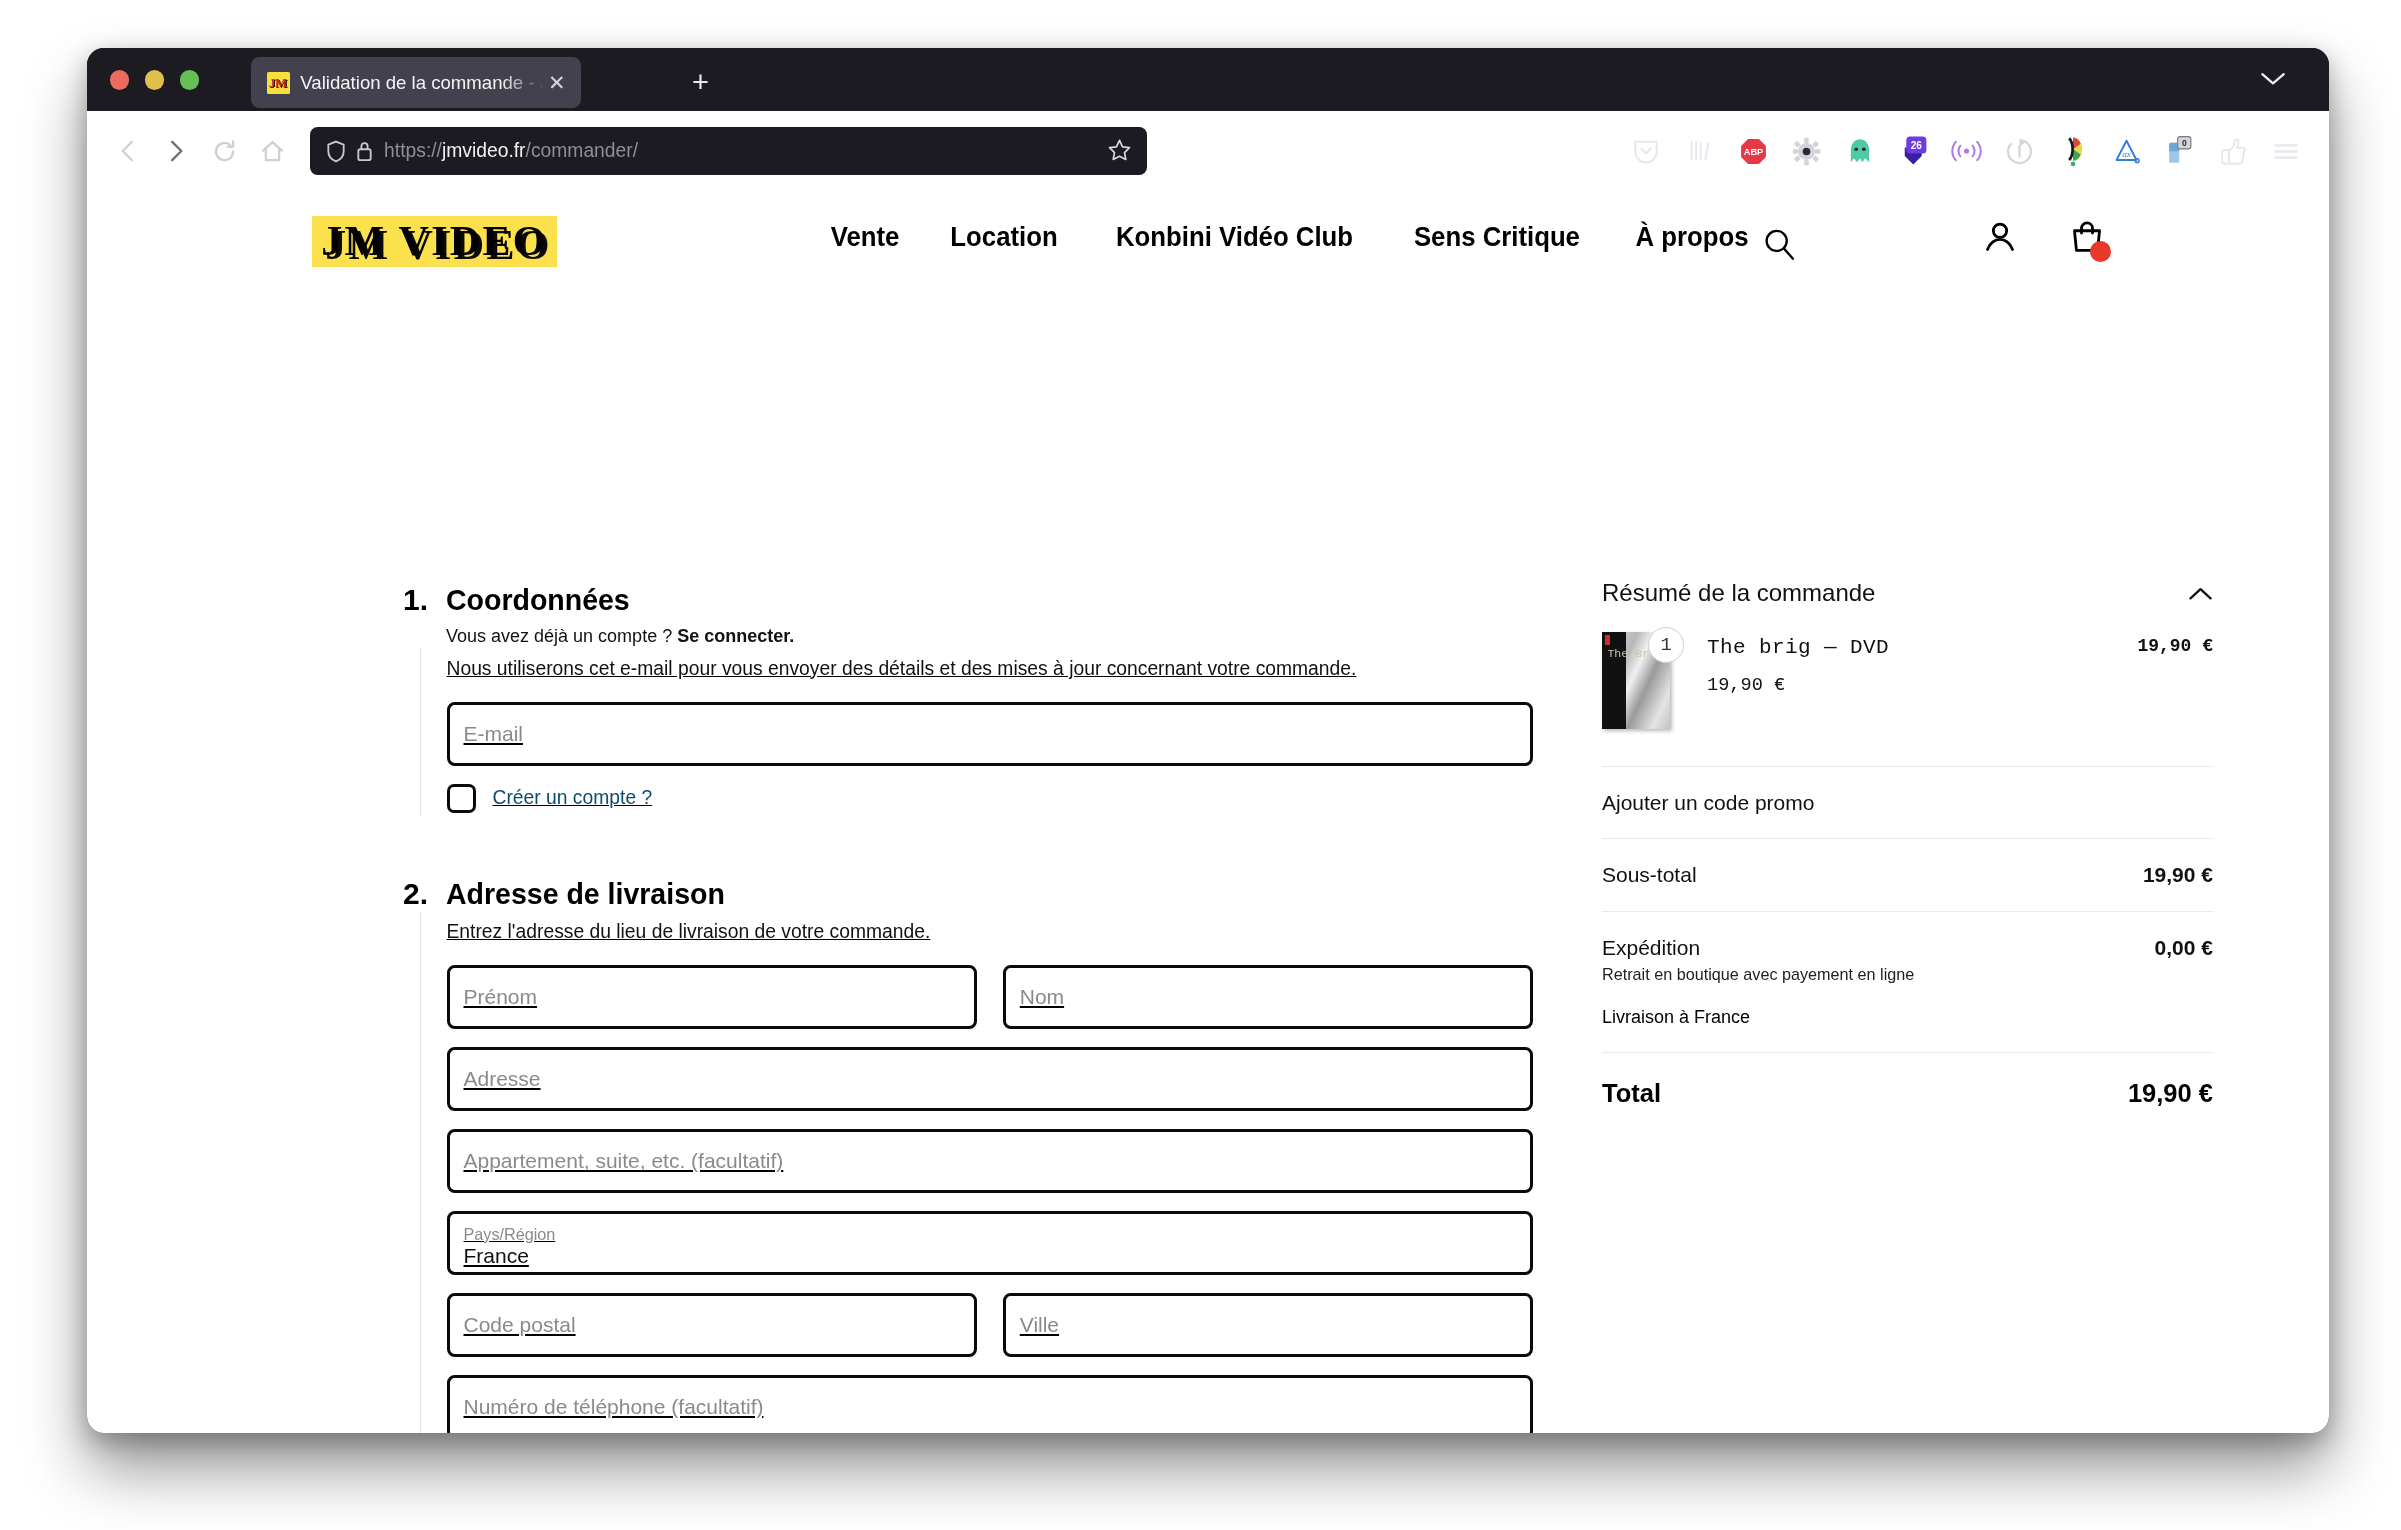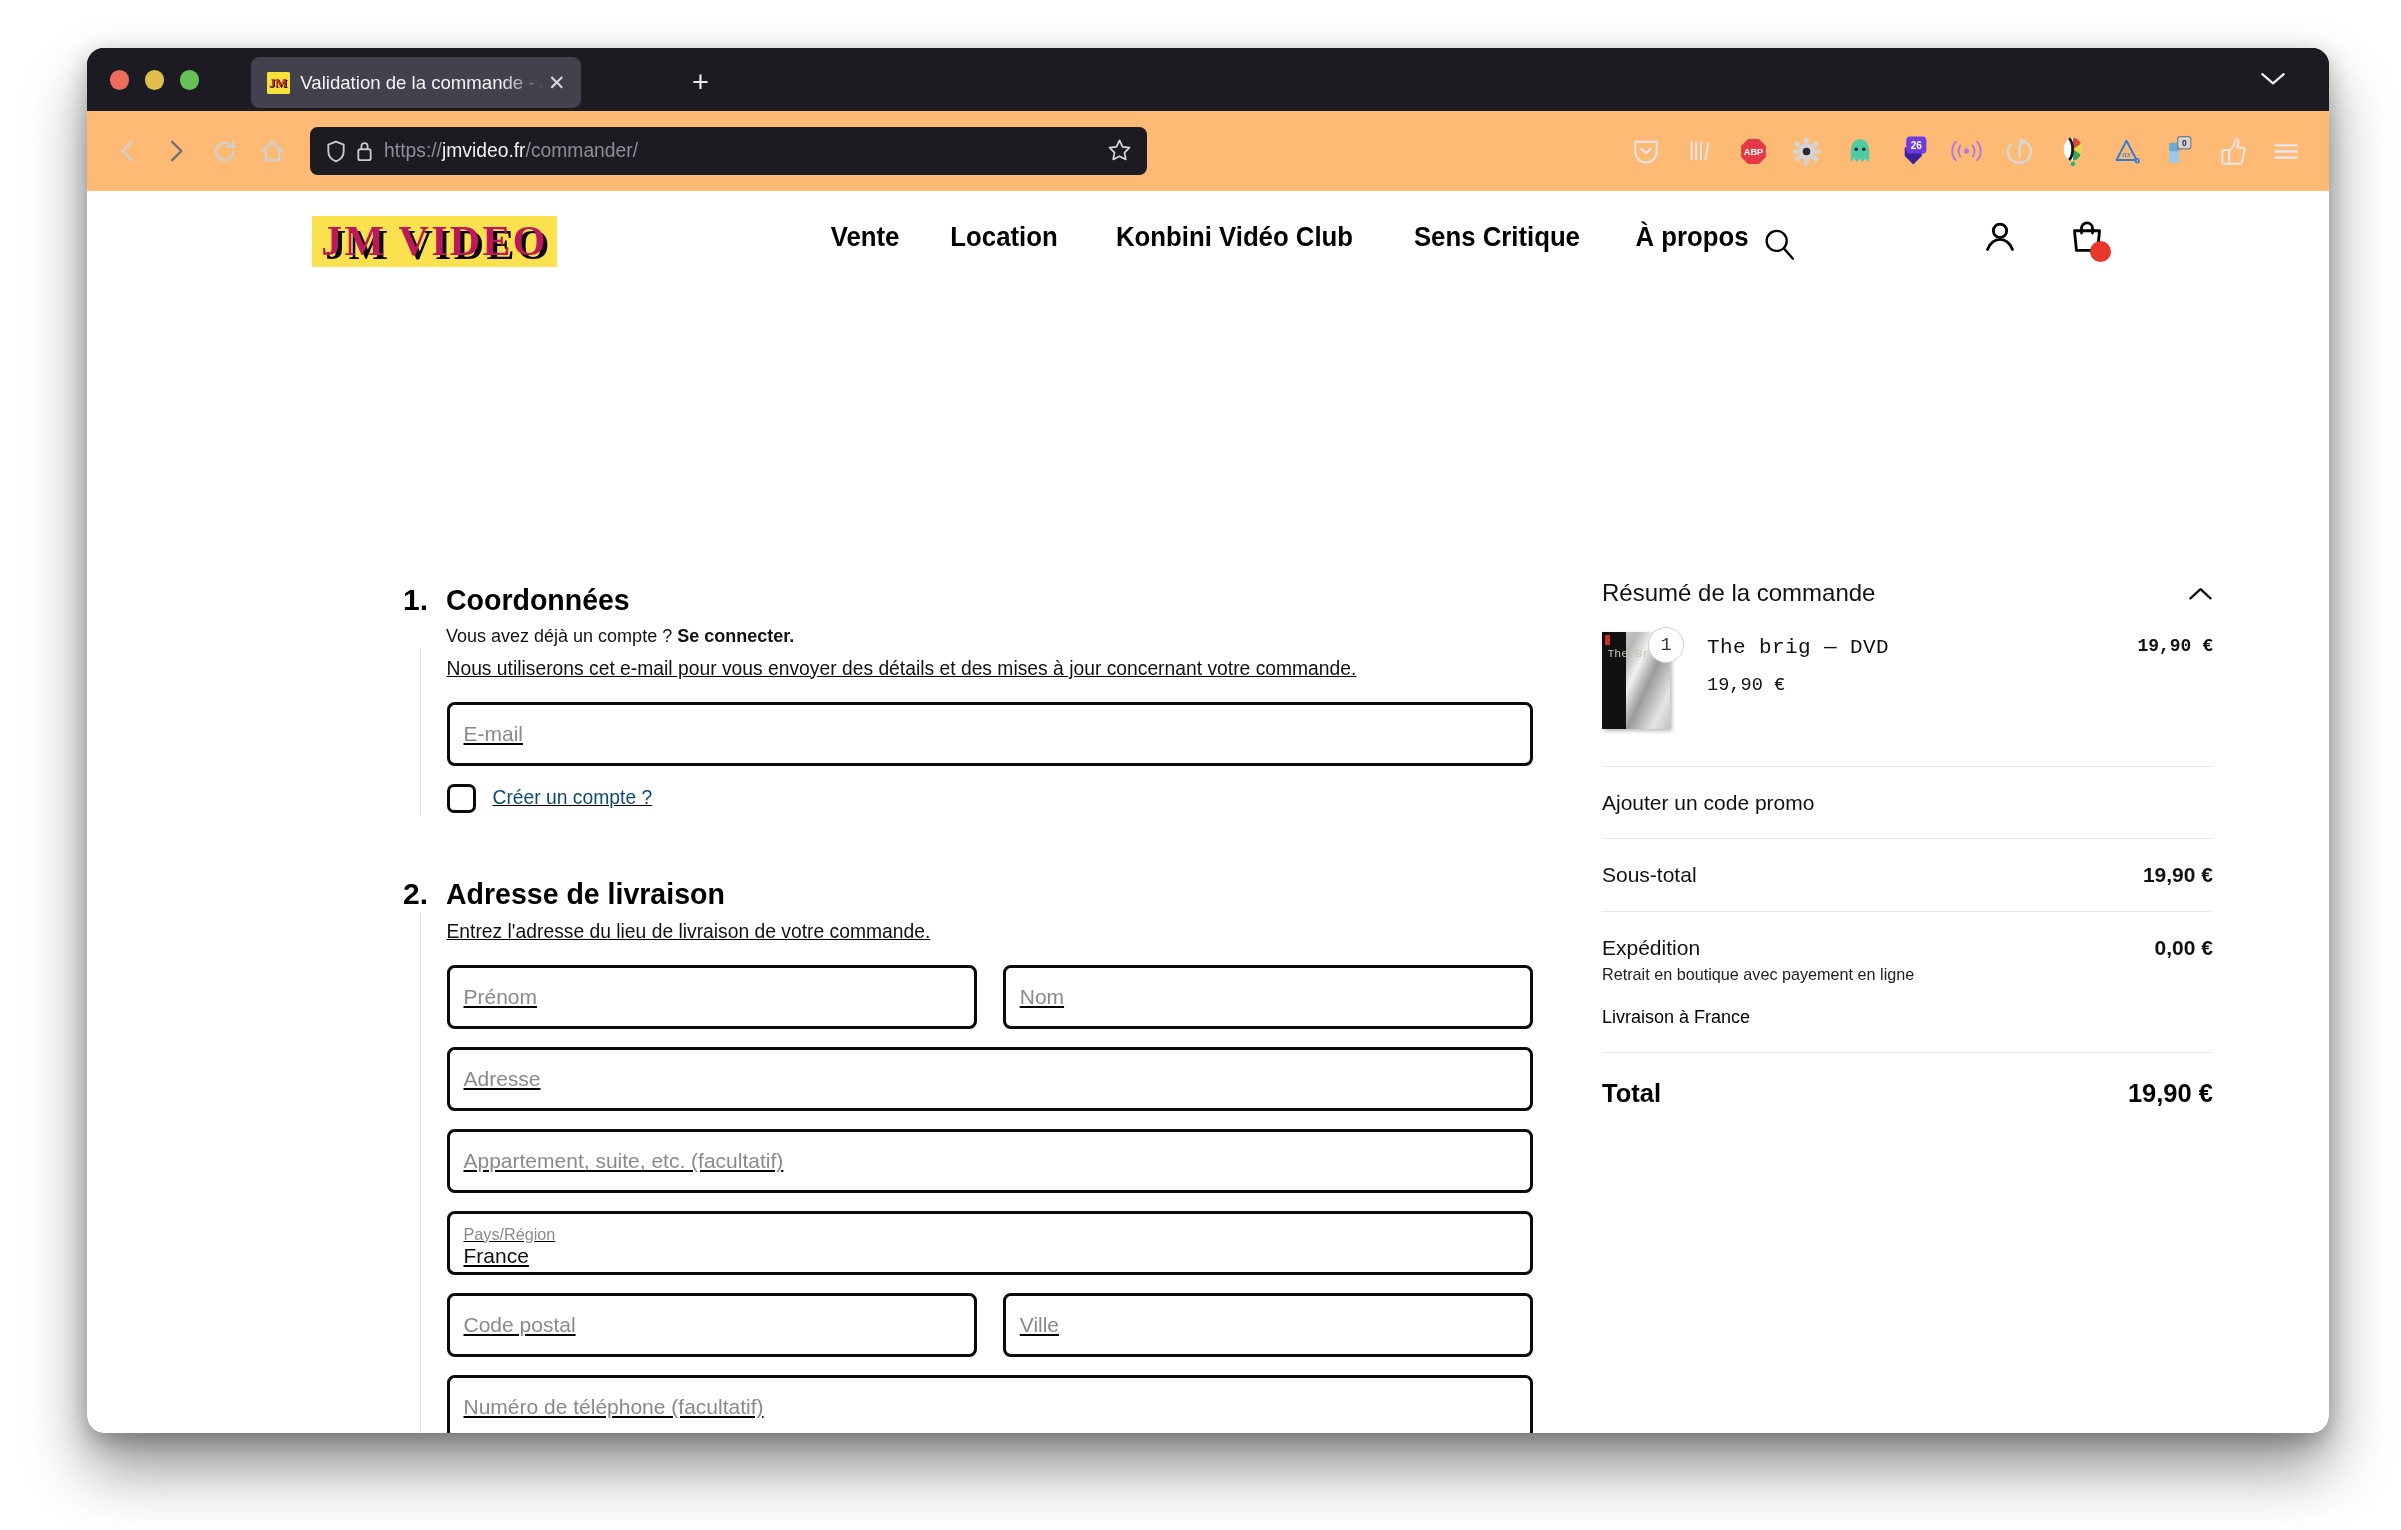--- a/index.html
+++ b/index.html
@@ -84,21 +84,21 @@
   }
   .win-chevron {
     position: absolute; right: 43px; top: 23px;
     width: 26px; height: 15.5px;
   }
 
   
   .navbar {
     position: relative;
     height: 80px;
-    background: #fdba74;
+    background: #ffffff;
     display: flex; align-items: center; justify-content: space-between;
   }
   .nav-btn {
     width: 48px; height: 48px;
     display: flex; align-items: center; justify-content: center;
     color: #cfcfd8;
     flex: 0 0 auto;
   }
   .nav-btn:first-child { margin-left: 17px; }
   .nav-btn.dim { color: #6d6d78; }
@@ -147,21 +147,21 @@
   }
   .logo {
     position: absolute; left: 225px; top: 25px;
     background: #fbe14e;
     padding: 3.9px 9.3px 5.4px;
     font-family: "Liberation Serif", serif;
     font-weight: 700;
     font-size: 42px;
     line-height: 42px;
     letter-spacing: 2.3px;
-    color: #be185d;
+    color: #000000;
     text-shadow: 3.9px 3.9px 0 #0a0a0a;
     white-space: nowrap;
   }
   .mainnav {
     position: absolute; left: 719px; top: 0; height: 91px;
     display: flex; align-items: center; gap: 0;
   }
   .mainnav a {
     font-family: "Liberation Sans Narrow", "Liberation Sans", sans-serif;
     font-weight: 700;

